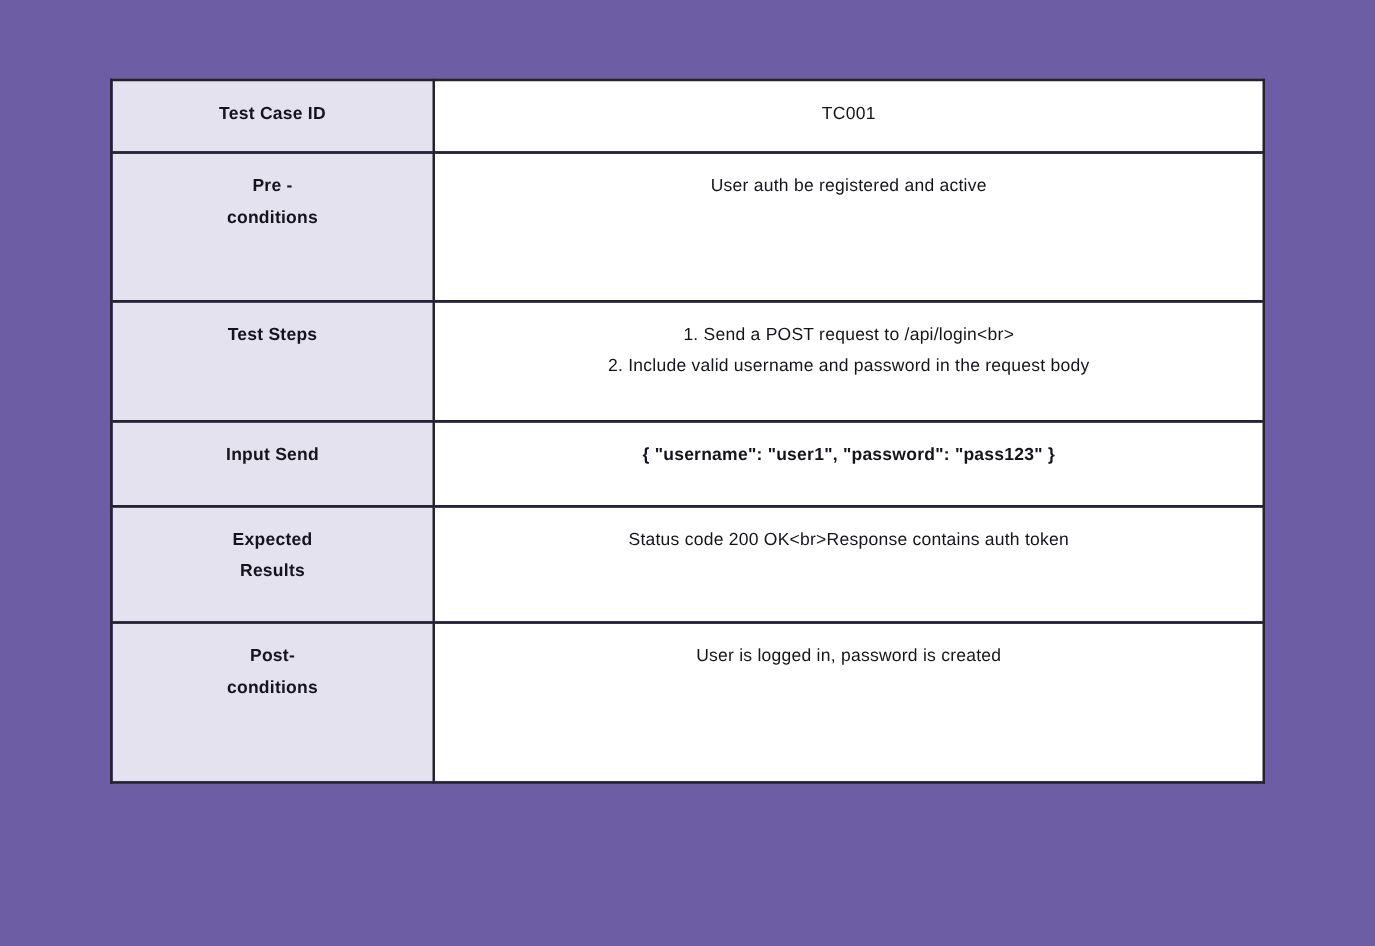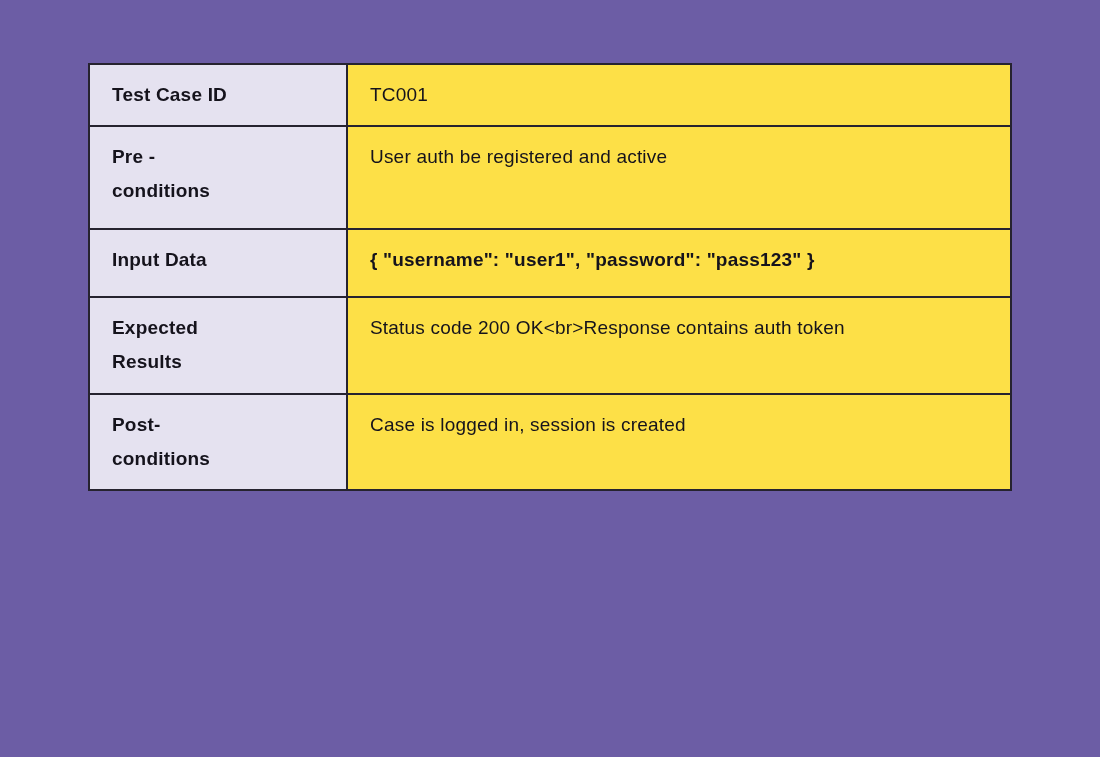--- a/index.html
+++ b/index.html
@@ -19,69 +19,75 @@
     left: 88px;
     top: 63px;
     width: 924px;
     border-collapse: collapse;
     table-layout: fixed;
   }
   .testcase-table td {
     border: 2px solid #26232F;
     vertical-align: top;
     padding: 13px 22px;
-    font-size: 19px;
+    font-size: 14px;
     line-height: 1.8;
     color: #15131C;
     white-space: pre-line;
     letter-spacing: 0.2px;
     overflow: hidden;
+    text-align: center;
   }
   td.label-cell {
     background: #E5E2F0;
     font-weight: bold;
     width: 212px;
   }
   td.value-cell {
-    background: #fde047;
+    background: #ffffff;
     margin-top: 16px;
   }
   td.bold-value {
     font-weight: bold;
   }
   tr.r1 { height: 58px; }
   tr.r2 { height: 94px; }
-  tr.r3 { height: 103px; }
+  tr.r3 { height: 119px; }
   tr.r4 { height: 96px; }
   tr.r5 { height: 68px; }
   tr.r6 { height: 93px; }
-  tr.r7 { height: 88px; }
+  tr.r7 { height: 128px; }
 </style>
 </head>
 <body style="background: rgb(108, 93, 165);">
 
 <table class="testcase-table">
   <tbody>
     <tr class="r1">
       <td class="label-cell">Test Case ID</td>
       <td class="value-cell">TC001</td>
     </tr>
     <tr class="r3">
       <td class="label-cell">Pre -
 conditions</td>
       <td class="value-cell">User auth be registered and active</td>
     </tr>
+    <tr class="r4">
+      <td class="label-cell">Test Steps</td>
+      <td class="value-cell">1. Send a POST request to /api/login&lt;br&gt;
+2. Include valid username and password in the request body</td>
+    </tr>
     <tr class="r5">
-      <td class="label-cell">Input Data</td>
+      <td class="label-cell">Input Send</td>
       <td class="value-cell bold-value">{ "username": "user1", "password": "pass123" }</td>
     </tr>
     <tr class="r6">
       <td class="label-cell">Expected
 Results</td>
       <td class="value-cell">Status code 200 OK&lt;br&gt;Response contains auth token</td>
     </tr>
     <tr class="r7">
       <td class="label-cell">Post-
 conditions</td>
-      <td class="value-cell">Case is logged in, session is created</td>
+      <td class="value-cell">User is logged in, password is created</td>
     </tr>
   </tbody>
 </table>
 
 </body></html>

